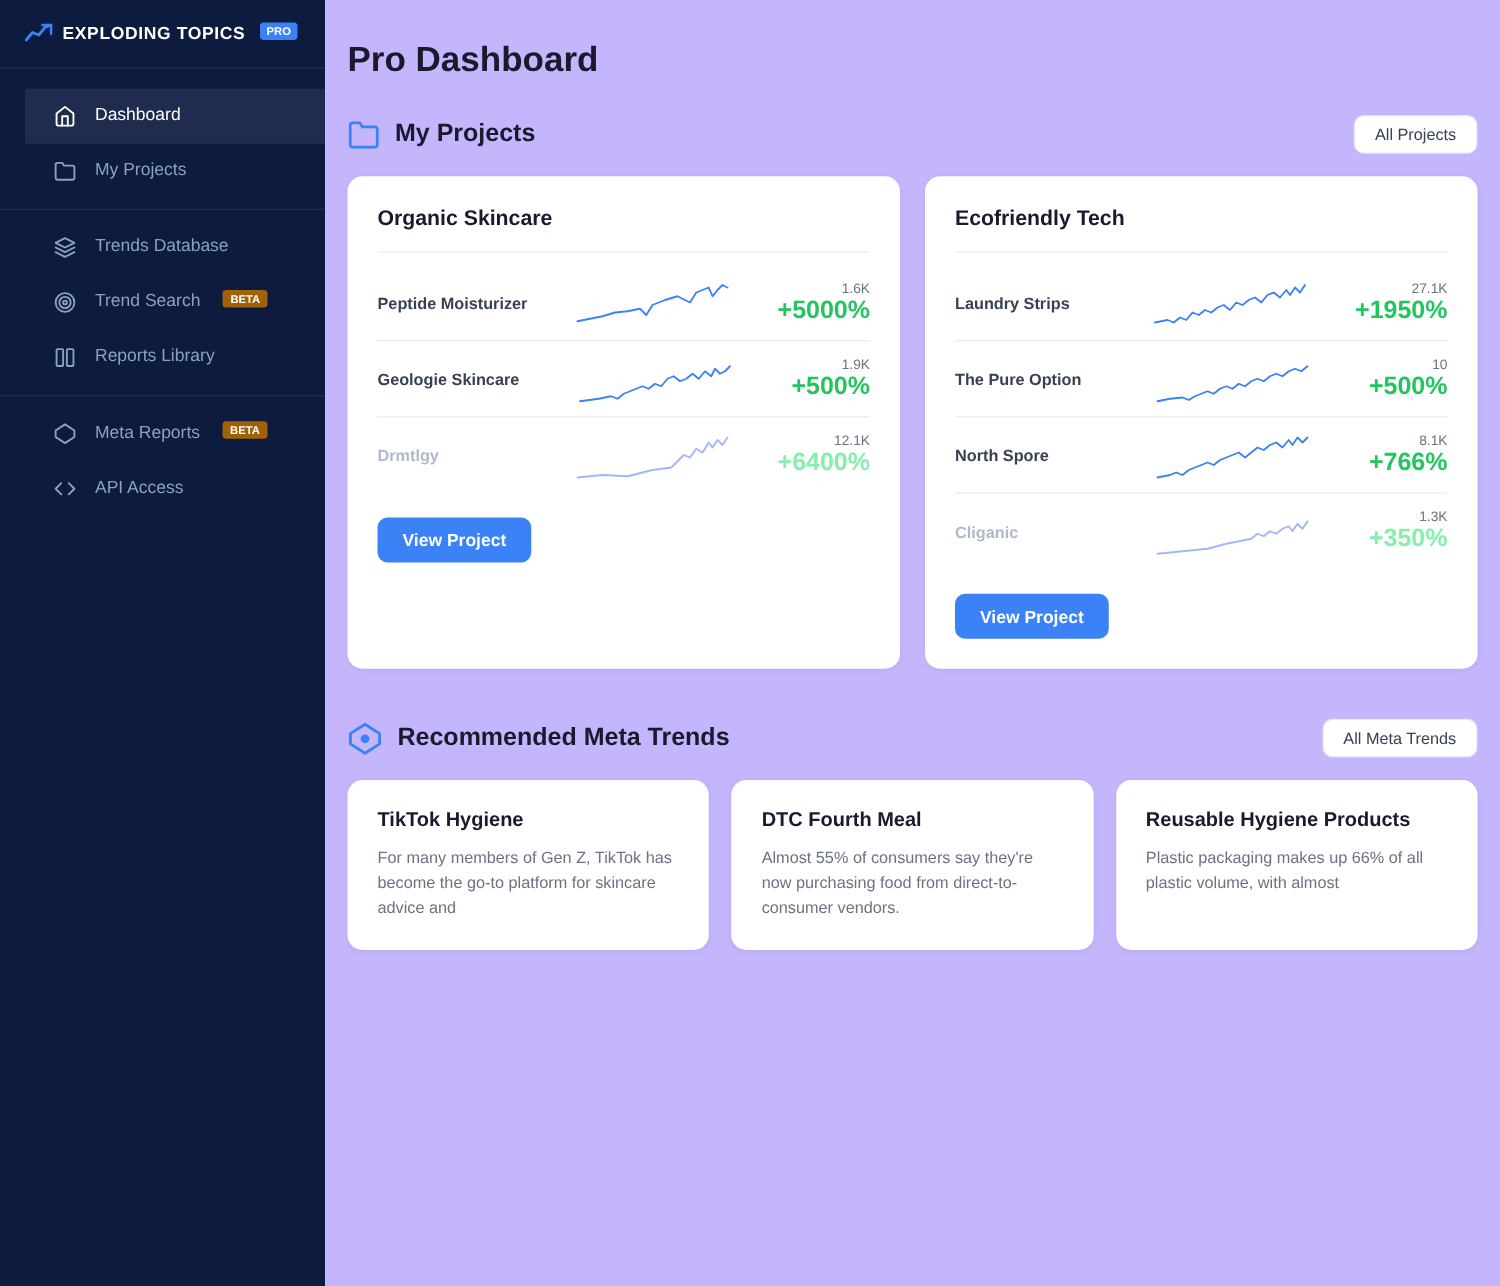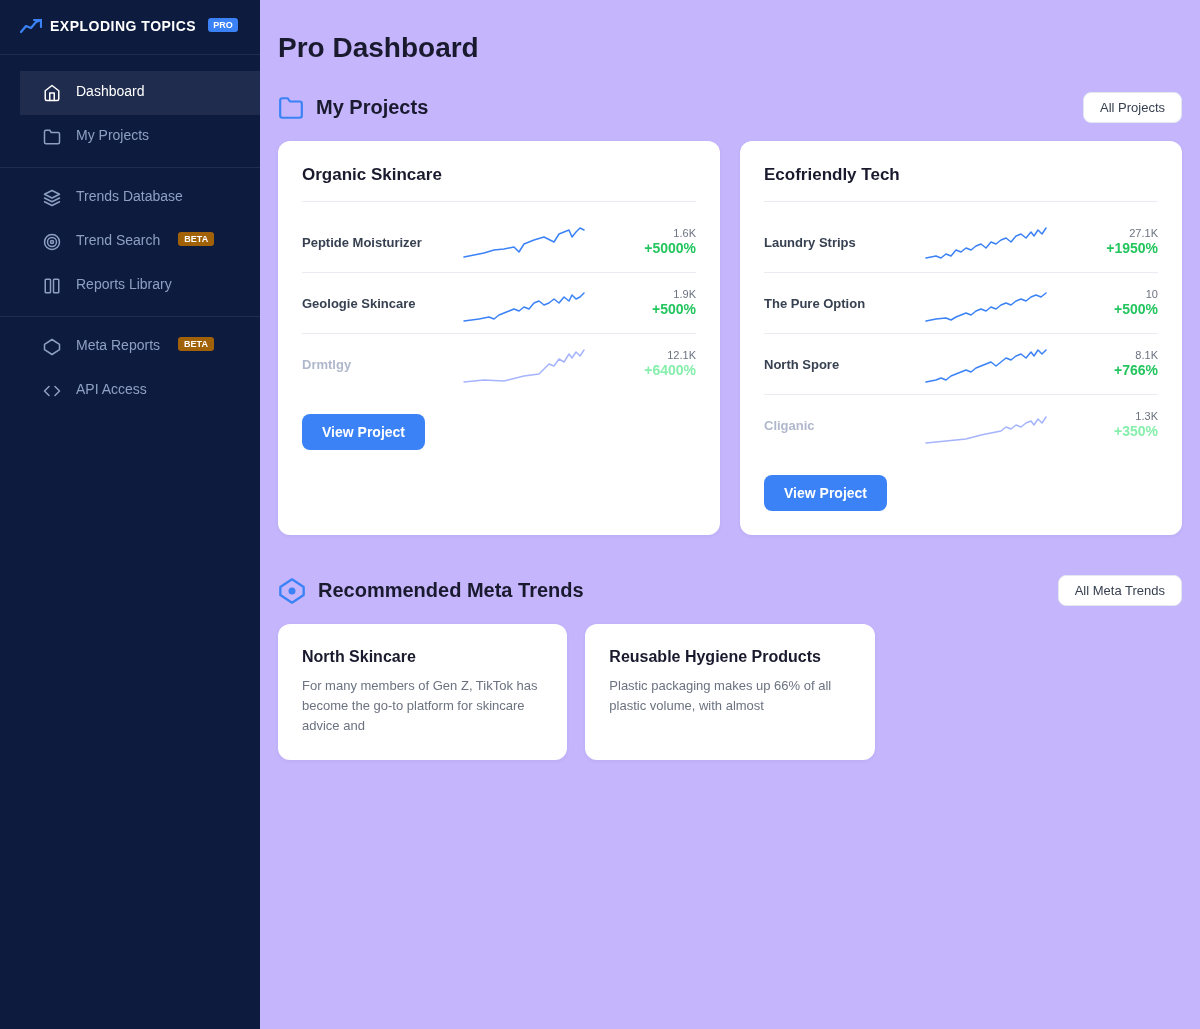--- a/index.html
+++ b/index.html
@@ -162,21 +162,21 @@
     .trend-stats {
       text-align: right;
       min-width: 70px;
     }
     .trend-count {
       font-size: 11px;
       color: #6b7280;
       display: block;
     }
     .trend-pct {
-      font-size: 14px;
+      font-size: 20px;
       font-weight: 700;
       color: #22c55e;
     }
     .trend-pct.faded { color: #86efac; }
     .view-project-btn {
       background: #3b82f6;
       color: #fff;
       border: none;
       padding: 10px 20px;
       border-radius: 8px;
@@ -434,21 +434,25 @@
           <circle cx="12" cy="12" r="3" fill="#3b82f6" stroke="none"></circle>
         </svg>
       </span>
       <span class="section-title">Recommended Meta Trends</span>
     </div>
     <button class="all-link">All Meta Trends</button>
   </div>
 
   <div class="meta-grid">
     <div class="meta-card">
-      <div class="meta-card-title">North Skincare</div>
+      <div class="meta-card-title">TikTok Hygiene</div>
       <p class="meta-card-text">For many members of Gen Z, TikTok has become the go-to platform for skincare advice and</p>
+    </div>
+    <div class="meta-card">
+      <div class="meta-card-title">DTC Fourth Meal</div>
+      <p class="meta-card-text">Almost 55% of consumers say they're now purchasing food from direct-to-consumer vendors.</p>
     </div>
     <div class="meta-card">
       <div class="meta-card-title">Reusable Hygiene Products</div>
       <p class="meta-card-text">Plastic packaging makes up 66% of all plastic volume, with almost</p>
     </div>
   </div>
 </main>
 
 </body></html>

